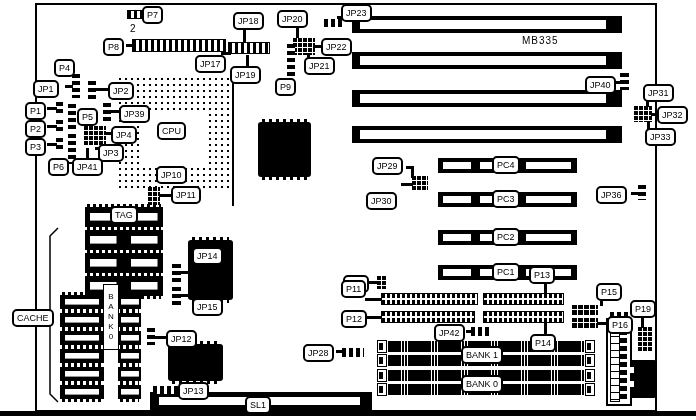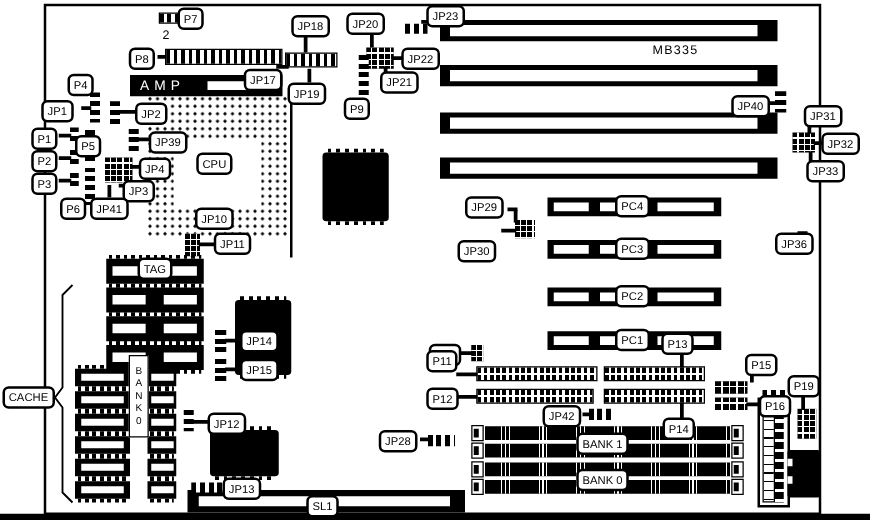--- a/index.html
+++ b/index.html
@@ -118,24 +118,20 @@
     </div>
   <div class="pci" style="top:265px">
       <i class="d1"></i>
       <i class="d2"></i>
       <i class="d3"></i>
     </div>
 
   <div class="socket">
       <i></i>
     </div>
-  <div class="ampbar">
-    <span>AMP</span>
-    <i></i>
-  </div>
 
   <div class="qfp" style="left:258px;top:122px;width:53px;height:55px"></div>
   <div class="qfp" style="left:188px;top:240px;width:45px;height:60px"></div>
   <div class="qfp" style="left:168px;top:344px;width:55px;height:37px"></div>
 
   <div class="dip w2" style="left:85px;top:207px;width:78px;height:20px"></div>
   <div class="dip w2" style="left:85px;top:230px;width:78px;height:20px"></div>
   <div class="dip w2" style="left:85px;top:253px;width:78px;height:20px"></div>
   <div class="dip w2" style="left:85px;top:276px;width:78px;height:20px"></div>
   <div class="dip w1" style="left:60px;top:295px;width:44px;height:14px"></div>
@@ -272,46 +268,46 @@
   <div class="lbl" style="left:341px;top:4px">JP23</div>
   <div class="lbl" style="left:321px;top:38px">JP22</div>
   <div class="lbl" style="left:195px;top:55px">JP17</div>
   <div class="lbl" style="left:304px;top:57px">JP21</div>
   <div class="lbl" style="left:230px;top:66px">JP19</div>
   <div class="lbl" style="left:275px;top:78px">P9</div>
   <div class="lbl" style="left:54px;top:59px">P4</div>
   <div class="lbl" style="left:33px;top:80px">JP1</div>
   <div class="lbl" style="left:108px;top:82px">JP2</div>
   <div class="lbl" style="left:25px;top:102px">P1</div>
-  <div class="lbl" style="left:60px;top:108px">P5</div>
+  <div class="lbl" style="left:77px;top:108px">P5</div>
   <div class="lbl" style="left:119px;top:105px">JP39</div>
   <div class="lbl" style="left:25px;top:120px">P2</div>
   <div class="lbl" style="left:111px;top:126px">JP4</div>
   <div class="lbl" style="left:25px;top:138px">P3</div>
   <div class="lbl" style="left:98px;top:144px">JP3</div>
   <div class="lbl" style="left:48px;top:158px">P6</div>
   <div class="lbl" style="left:72px;top:158px">JP41</div>
   <div class="lbl" style="left:157px;top:122px">CPU</div>
   <div class="lbl" style="left:156px;top:166px">JP10</div>
   <div class="lbl" style="left:171px;top:186px">JP11</div>
   <div class="lbl" style="left:110px;top:206px">TAG</div>
   <div class="lbl" style="left:585px;top:76px">JP40</div>
   <div class="lbl" style="left:643px;top:84px">JP31</div>
   <div class="lbl" style="left:657px;top:106px">JP32</div>
   <div class="lbl" style="left:645px;top:128px">JP33</div>
   <div class="lbl" style="left:372px;top:157px">JP29</div>
   <div class="lbl" style="left:366px;top:192px">JP30</div>
-  <div class="lbl" style="left:620px;top:186px">JP36</div>
+  <div class="lbl" style="left:596px;top:186px">JP36</div>
   <div class="lbl" style="left:492px;top:156px">PC4</div>
   <div class="lbl" style="left:492px;top:190px">PC3</div>
   <div class="lbl" style="left:492px;top:228px">PC2</div>
   <div class="lbl" style="left:492px;top:263px">PC1</div>
-  <div class="lbl" style="left:192px;top:264px">JP14</div>
-  <div class="lbl" style="left:192px;top:287px">JP15</div>
-  <div class="lbl" style="left:2px;top:309px">CACHE</div>
+  <div class="lbl" style="left:192px;top:247px">JP14</div>
+  <div class="lbl" style="left:192px;top:298px">JP15</div>
+  <div class="lbl" style="left:12px;top:309px">CACHE</div>
   <div class="lbl" style="left:166px;top:330px">JP12</div>
   <div class="lbl" style="left:178px;top:382px">JP13</div>
   <div class="lbl" style="left:303px;top:344px">JP28</div>
   <div class="lbl" style="left:343px;top:275px">P10</div>
   <div class="lbl" style="left:341px;top:280px">P11</div>
   <div class="lbl" style="left:341px;top:310px">P12</div>
   <div class="lbl" style="left:529px;top:266px">P13</div>
   <div class="lbl" style="left:530px;top:334px">P14</div>
   <div class="lbl" style="left:596px;top:283px">P15</div>
   <div class="lbl" style="left:607px;top:316px">P16</div>

